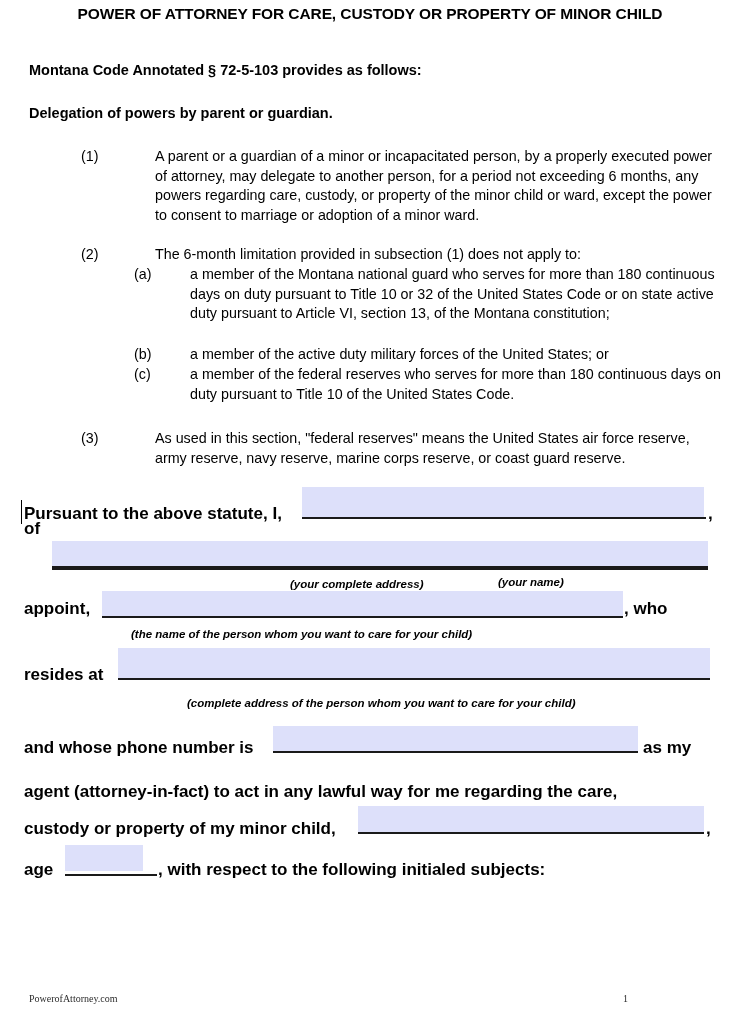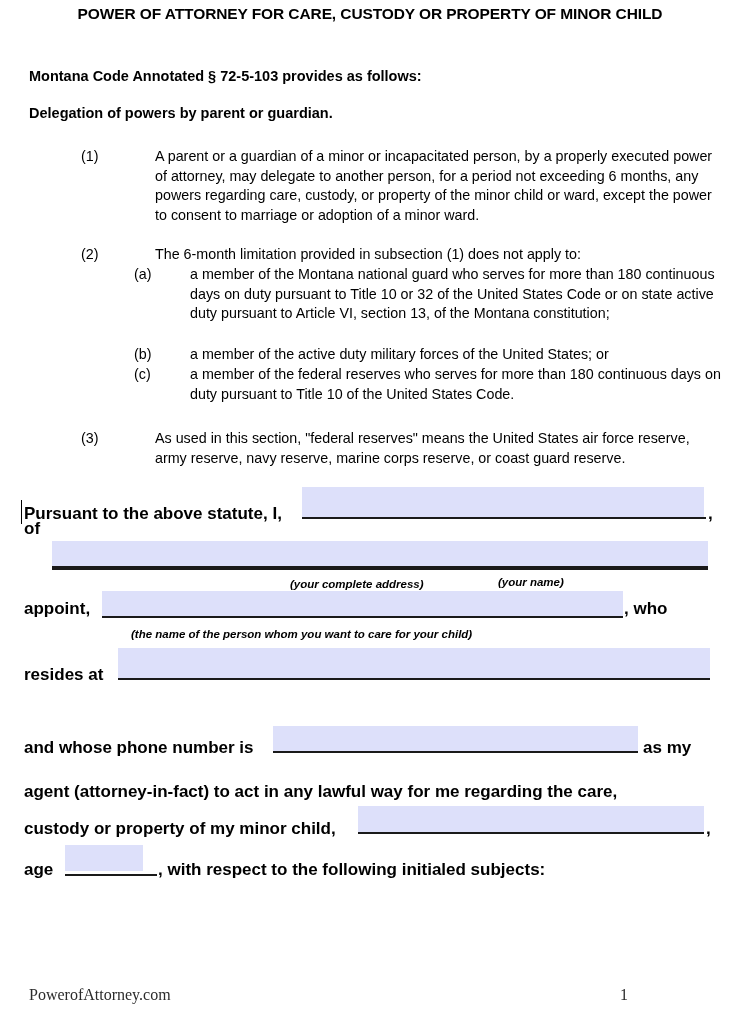--- a/index.html
+++ b/index.html
@@ -36,21 +36,21 @@
     white-space: nowrap;
   }
 
   
   .statute-heading {
     position: absolute;
     left: 29px;
     font-size: 14.5px;
     font-weight: bold;
   }
-  #statute-citation { top: 68px; }
+  #statute-citation { top: 62px; }
   #statute-subtitle { top: 105px; }
 
   .clause {
     position: absolute;
     font-size: 14.3px;
     line-height: 19.6px;
     color: #000;
   }
   .clause .marker {
     position: absolute;
@@ -121,21 +121,21 @@
     position: absolute;
     width: 1px;
     background: #000;
   }
 
   
   .footer {
     position: absolute;
     bottom: 20px;
     font-family: "Liberation Serif", serif;
-    font-size: 16px;
+    font-size: 10px;
     color: #2b2b2b;
   }
   #footer-brand { left: 29px; }
   #footer-page { right: 28px; }
 </style>
 </head>
 <body>
 
 <div class="page">
 
@@ -206,20 +206,21 @@
   <div class="caption" style="left:131px; top:628px;">(the name of the person whom you want to care for your child)</div>
 
   <div class="rule" style="left:52px; top:566px; width:656px; height:1px; background:#1a1a1a;"></div>
 
   <div class="field-box" id="field-appointee-address" style="left:118px; top:648px; width:592px; height:31px;"></div>
 
   <div class="rule" style="left:118px; top:678px; width:592px;"></div>
 
   <div class="form-line" style="left:24px; top:666px;">resides at</div>
 
+  <div class="caption" style="left:187px; top:697px;">(complete address of the person whom you want to care for your child)</div>
 
   <div class="field-box" id="field-appointee-phone" style="left:273px; top:726px; width:365px; height:26px;"></div>
 
   <div class="rule" style="left:273px; top:751px; width:365px;"></div>
 
   <div class="form-line" style="left:24px; top:739px;">and whose phone number is</div>
 
   <div class="form-line" style="left:643px; top:739px;">as my</div>
 
   <div class="form-line" style="left:24px; top:783px;">agent (attorney-in-fact) to act in any lawful way for me regarding the care,</div>

